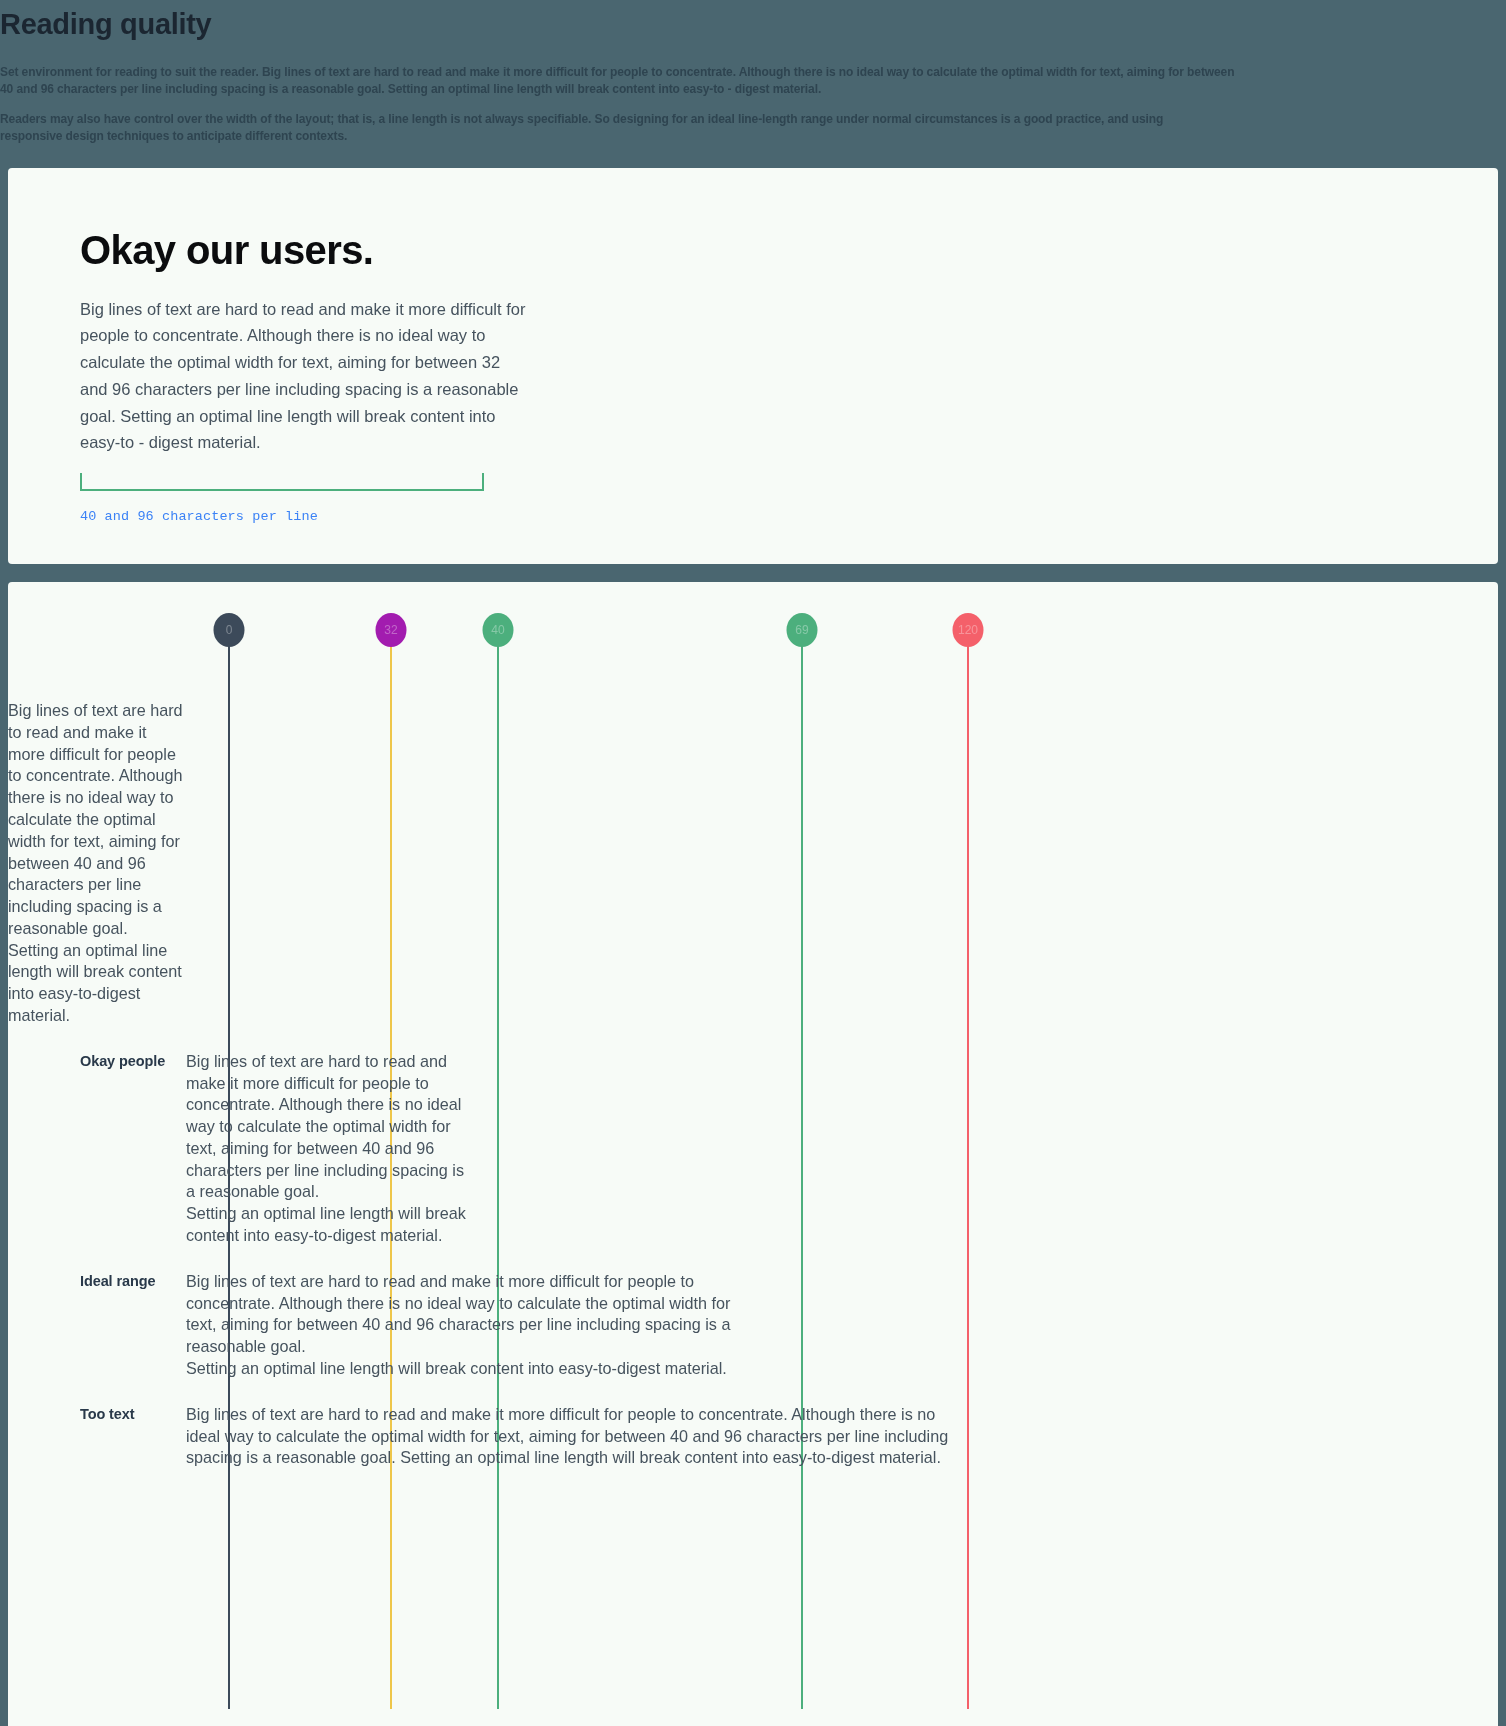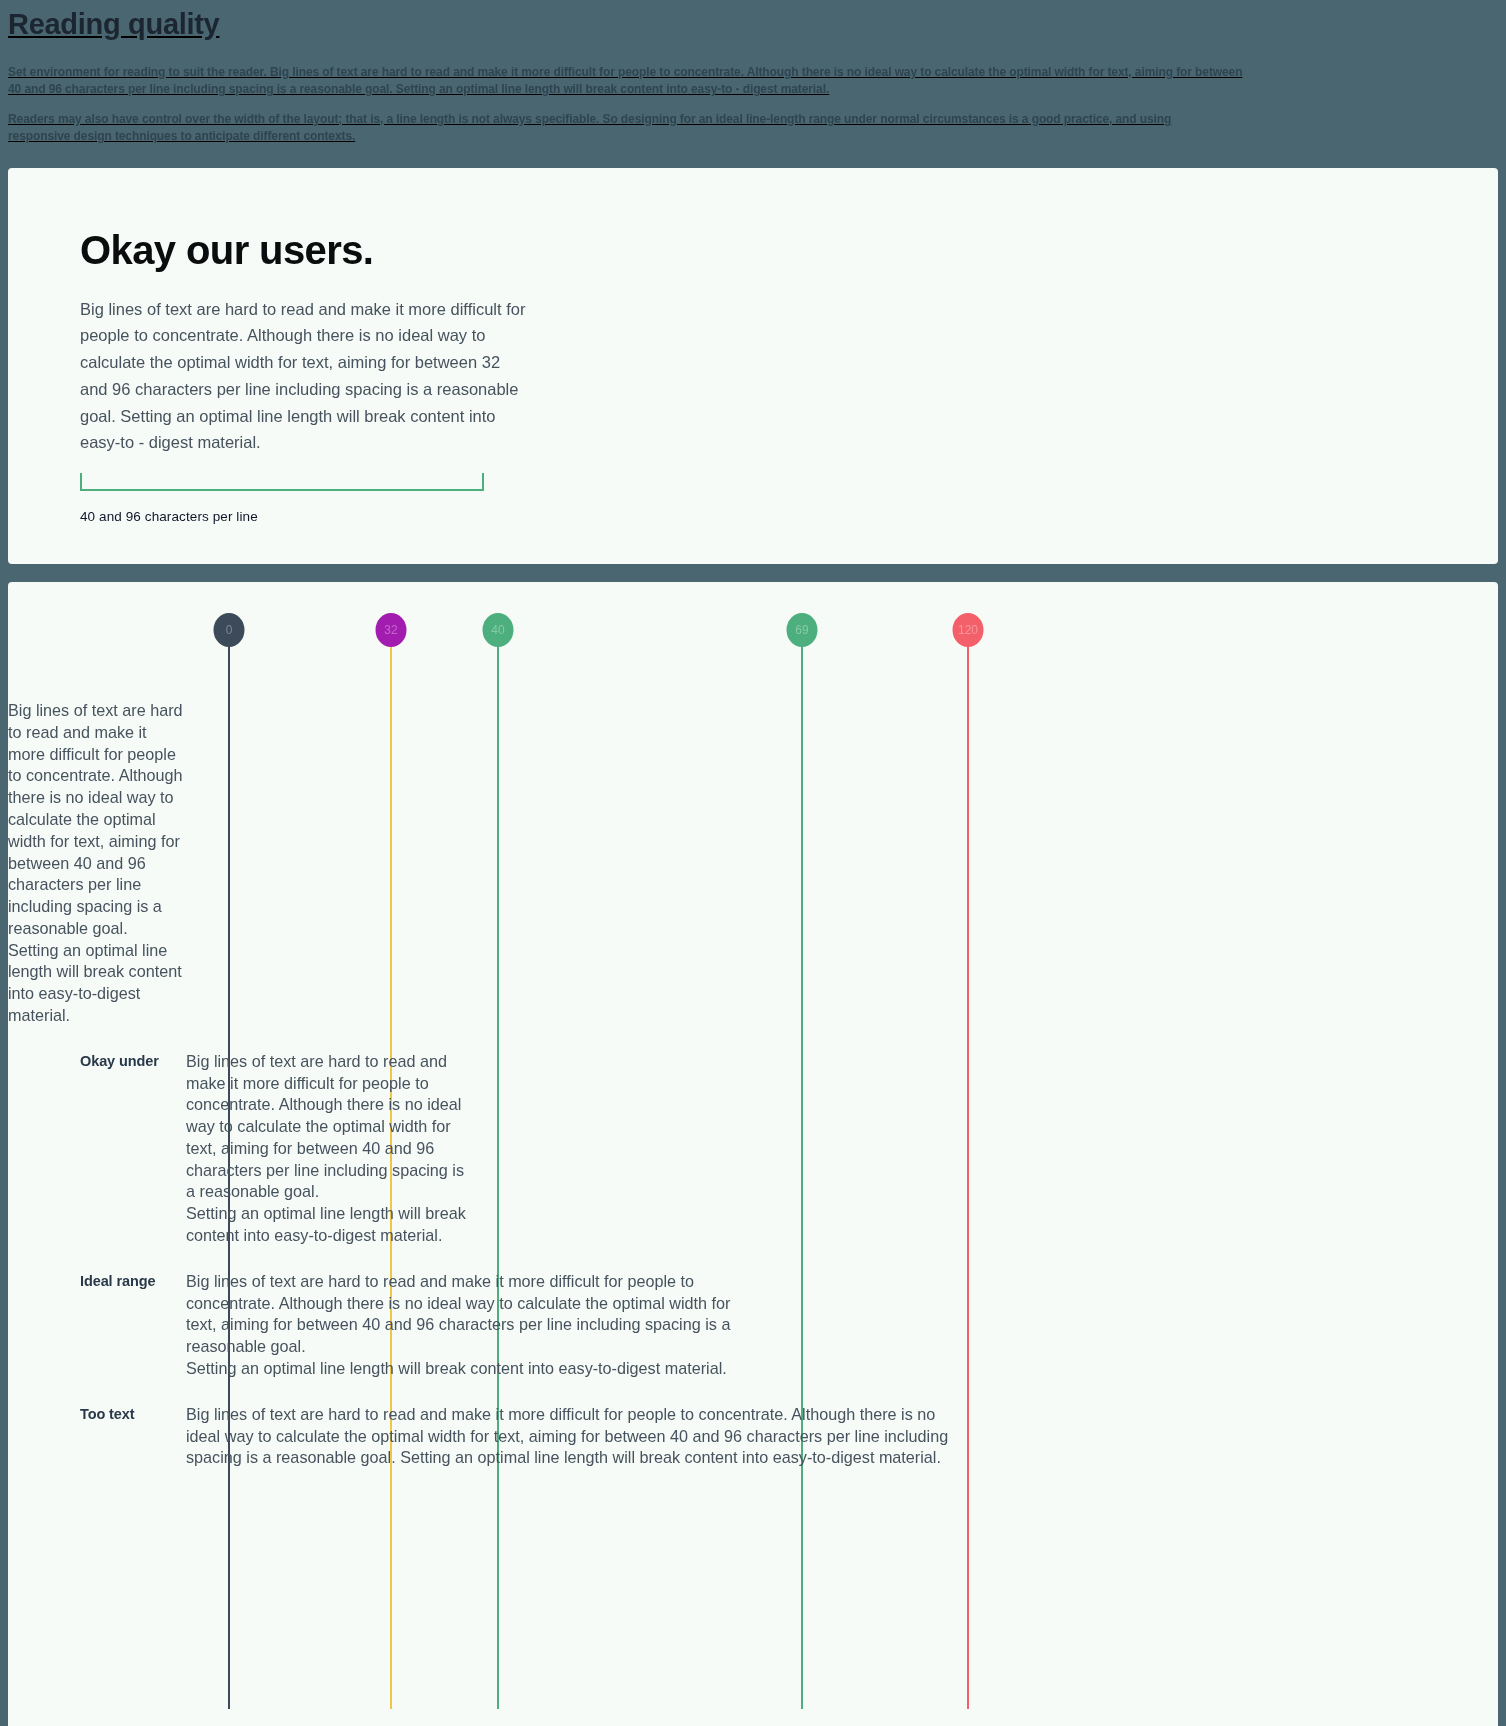--- a/index.html
+++ b/index.html
@@ -5,21 +5,21 @@
   * { box-sizing: border-box; margin: 0; padding: 0; }
   html, body {
     width: 1506px;
     height: 1726px;
     background: #4a6670;
     font-family: "Liberation Sans", sans-serif;
   }
   .page { position: relative; width: 1506px; height: 1726px; background: #4a6670; }
 
   
-  .header { padding: 4px 8px 22px 8px; text-decoration: underline; }
+  .header { padding: 4px 8px 22px 0; }
   .header-title {
     font-size: 29px;
     font-weight: bold;
     color: #1b2631;
     letter-spacing: -0.3px;
     line-height: 1.3;
     padding-top: 2px;
   }
   .header-para {
     font-size: 12px;
@@ -74,22 +74,23 @@
     bottom: 0;
     width: 2px;
     height: 18px;
     background: #4caf7d;
   }
   .bracket .tick.left { left: 0; }
   .bracket .tick.right { right: 0; }
   .bracket-caption {
     margin-top: 18px;
     font-size: 13.5px;
-    color: #0f172a;
+    color: #3b82f6;
     letter-spacing: 0.1px;
+    font-family: Liberation Mono, monospace;
   }
 
   
   .divider { height: 18px; }
 
   
   .ruler-card {
     background: #f7fbf7;
     border-radius: 4px;
     margin: 0 8px;
@@ -196,21 +197,21 @@
         </div>
       </div>
     <div class="rows-layer" id="rows-layer">
         <div class="row">
           <div class="row-text" style="width: 178px;">
             <p>Big lines of text are hard to read and make it more difficult for people to concentrate. Although there is no ideal way to calculate the optimal width for text, aiming for between 40 and 96 characters per line including spacing is a reasonable goal.</p>
             <p>Setting an optimal line length will break content into easy-to-digest material.</p>
           </div>
         </div>
         <div class="row">
-          <div class="row-label">Okay under</div>
+          <div class="row-label">Okay people</div>
           <div class="row-text" style="width: 283px;">
             <p>Big lines of text are hard to read and make it more difficult for people to concentrate. Although there is no ideal way to calculate the optimal width for text, aiming for between 40 and 96 characters per line including spacing is a reasonable goal.</p>
             <p>Setting an optimal line length will break content into easy-to-digest material.</p>
           </div>
         </div>
         <div class="row">
           <div class="row-label">Ideal range</div>
           <div class="row-text" style="width: 572px;">
             <p>Big lines of text are hard to read and make it more difficult for people to concentrate. Although there is no ideal way to calculate the optimal width for text, aiming for between 40 and 96 characters per line including spacing is a reasonable goal.</p>
             <p>Setting an optimal line length will break content into easy-to-digest material.</p>

